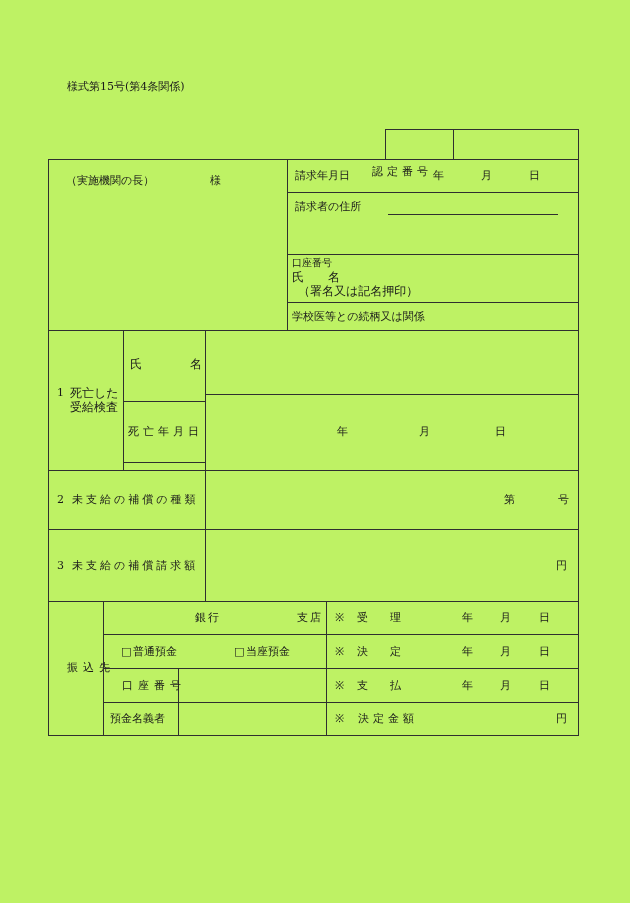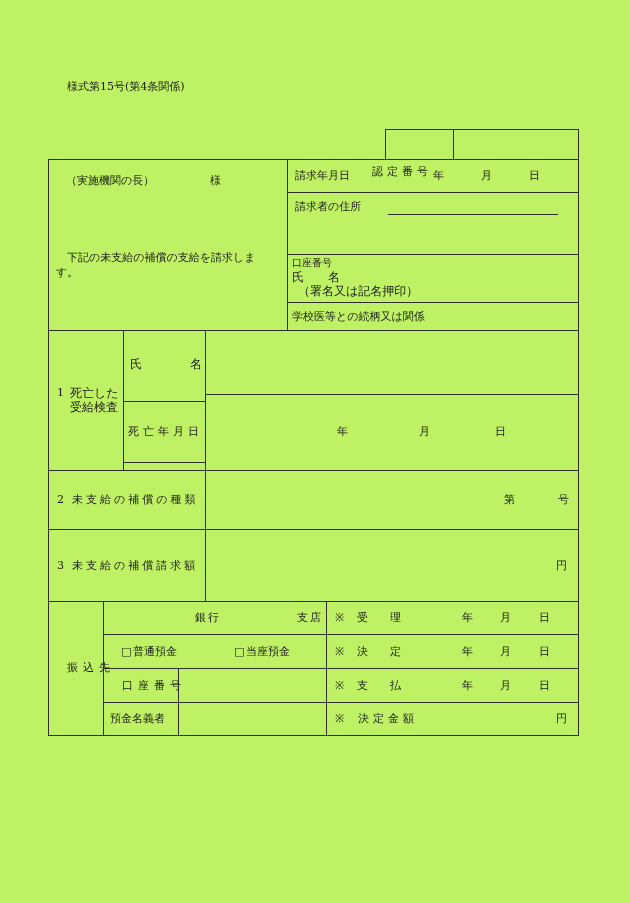--- a/index.html
+++ b/index.html
@@ -42,21 +42,20 @@
   <div class="ln" style="left:385px;top:129px;width:1px;height:30px;"></div>
   <div class="ln" style="left:453px;top:129px;width:1px;height:30px;"></div>
 
   <div class="ln" style="left:48px;top:159px;width:531px;height:1px;"></div>
   <div class="ln" style="left:48px;top:159px;width:1px;height:577px;"></div>
   <div class="ln" style="left:578px;top:129px;width:1px;height:607px;"></div>
   <div class="ln" style="left:48px;top:735px;width:531px;height:1px;"></div>
 
   <span class="t" style="left:66px;top:174px;">（実施機関の長）</span>
   <span class="t" style="left:210px;top:174px;">様</span>
-  <div class="t wrap" style="left:56px;top:250px;width:206px;line-height:15px;text-indent:11px;">下記の未支給の補償の支給を請求します。</div>
   <div class="ln" style="left:287px;top:159px;width:1px;height:171px;"></div>
 
   <span class="t" style="left:295px;top:169px;">請求年月日</span>
   <span class="t" style="left:433px;top:169px;">年</span>
   <span class="t" style="left:481px;top:169px;">月</span>
   <span class="t" style="left:529px;top:169px;">日</span>
   <div class="ln" style="left:287px;top:192px;width:291px;height:1px;"></div>
 
   <span class="t" style="left:295px;top:200px;">請求者の住所</span>
   <div class="ln" style="left:388px;top:214px;width:170px;height:1px;"></div>

